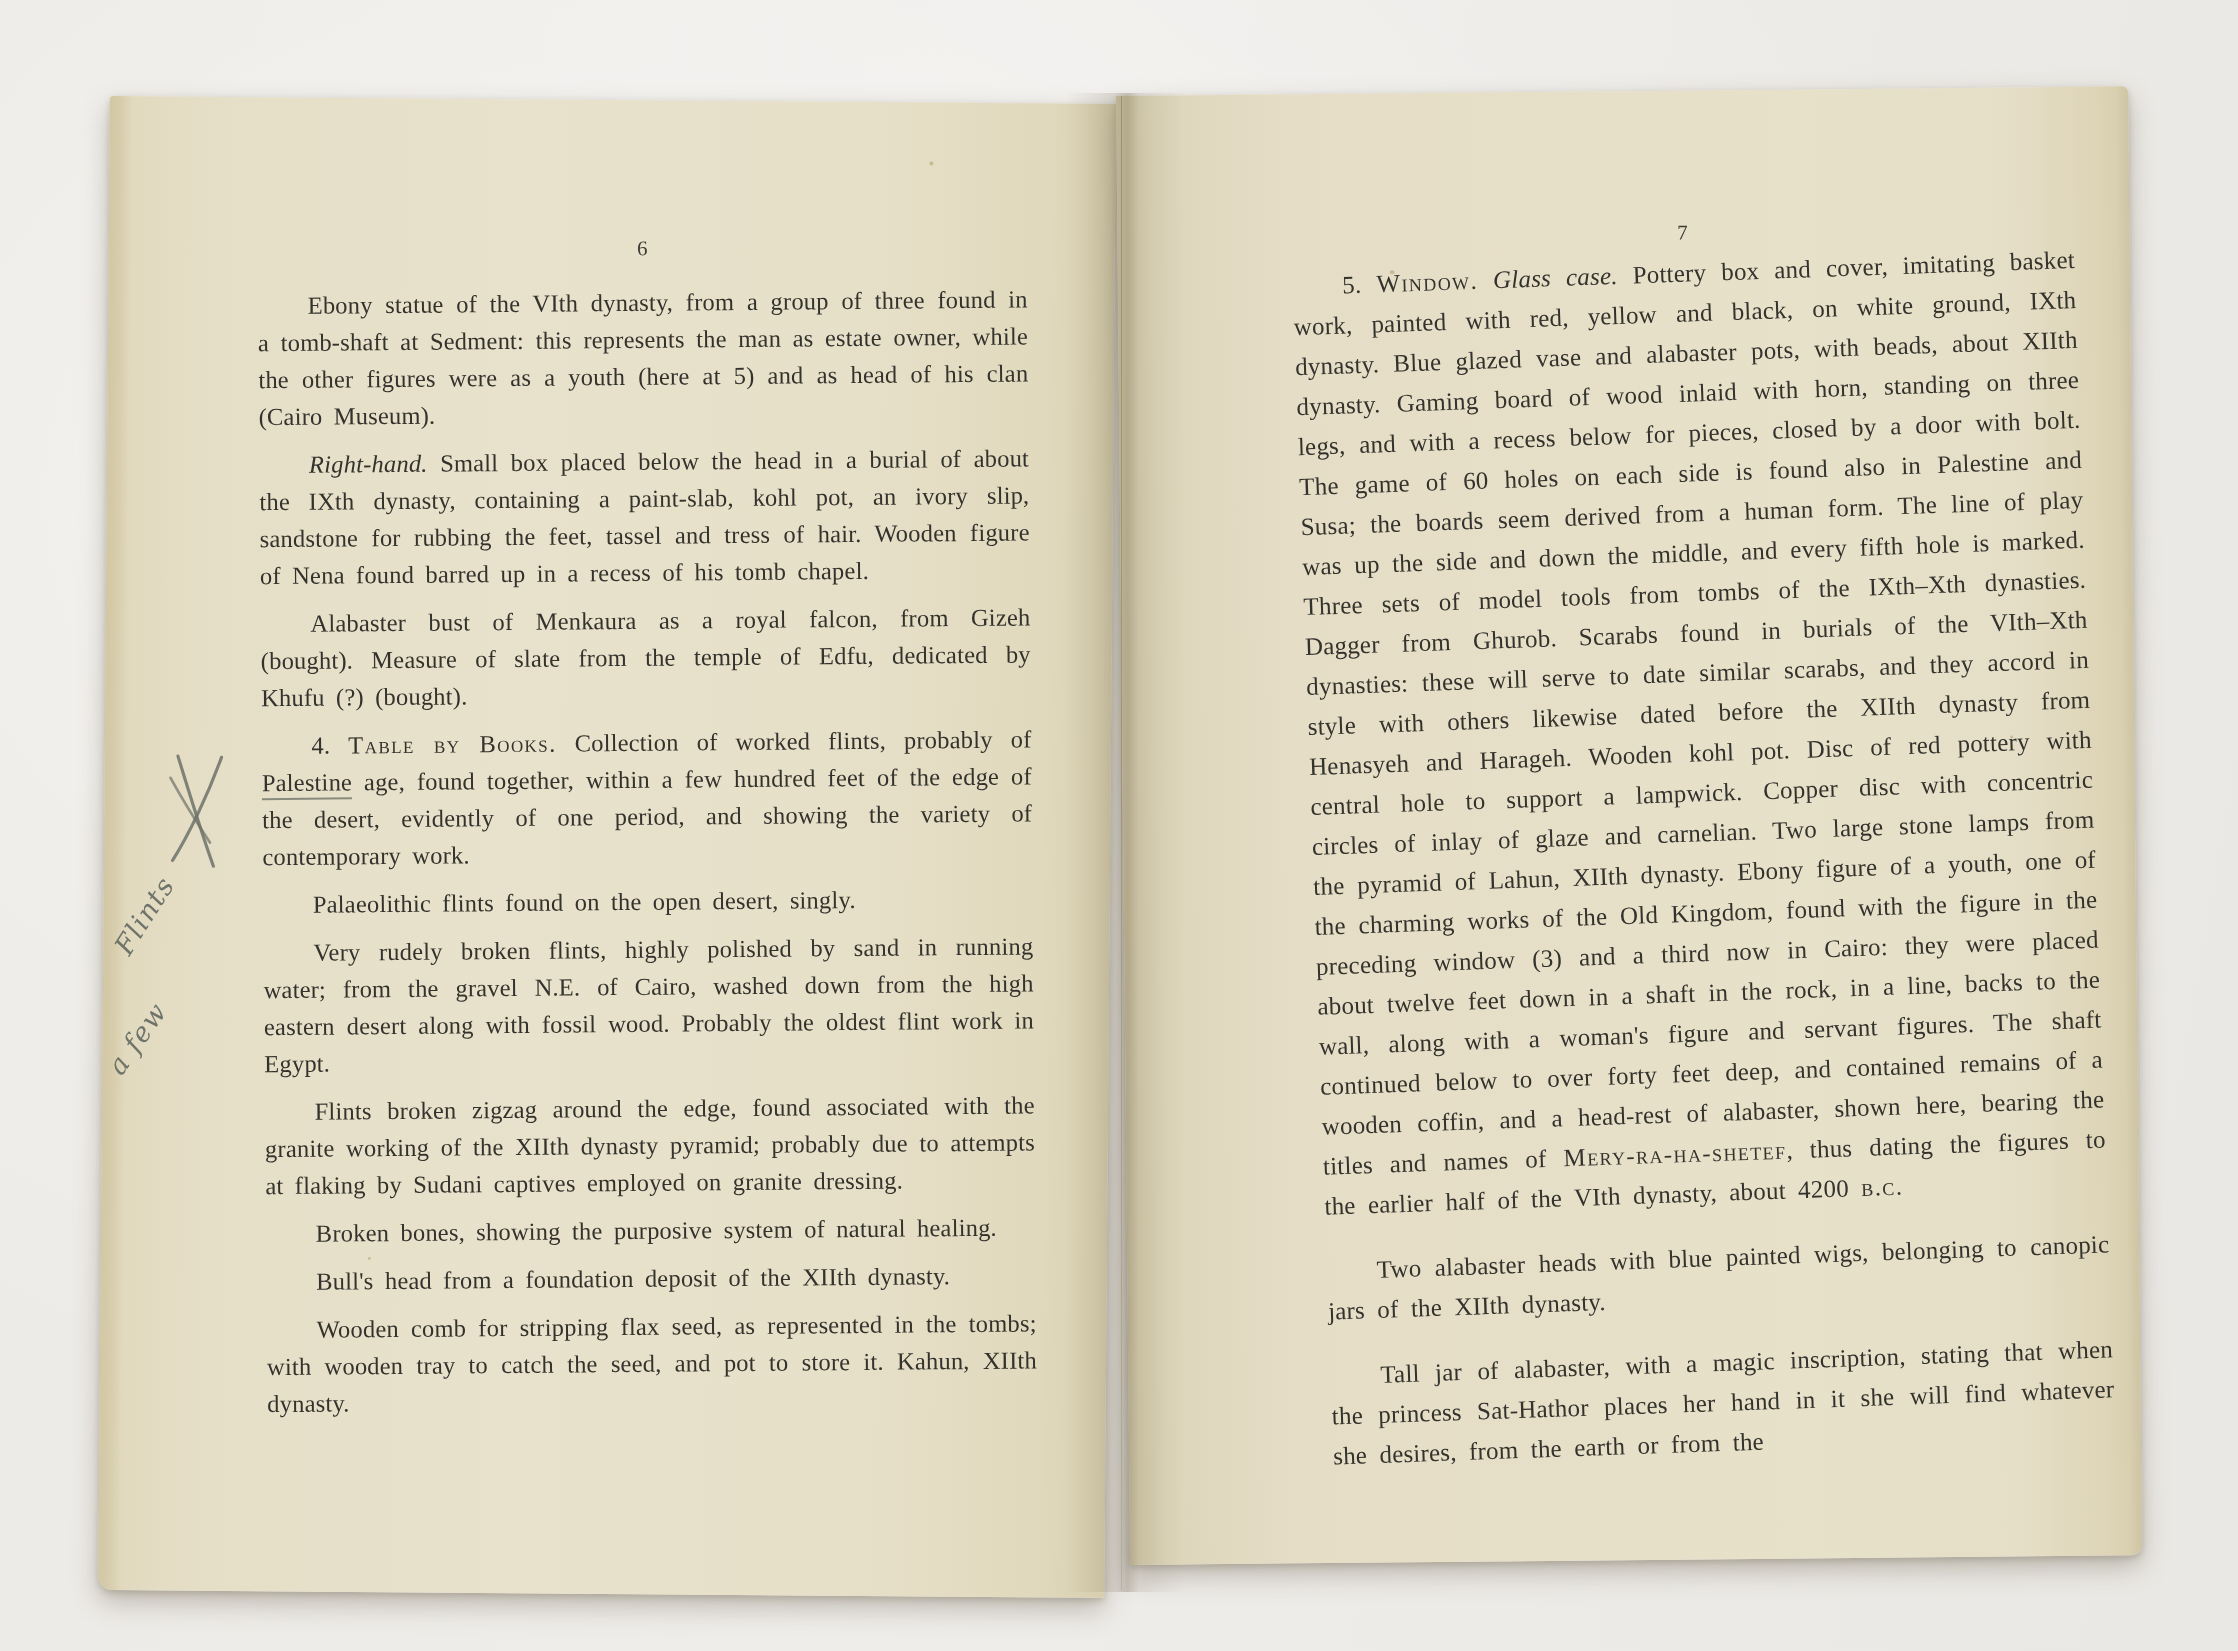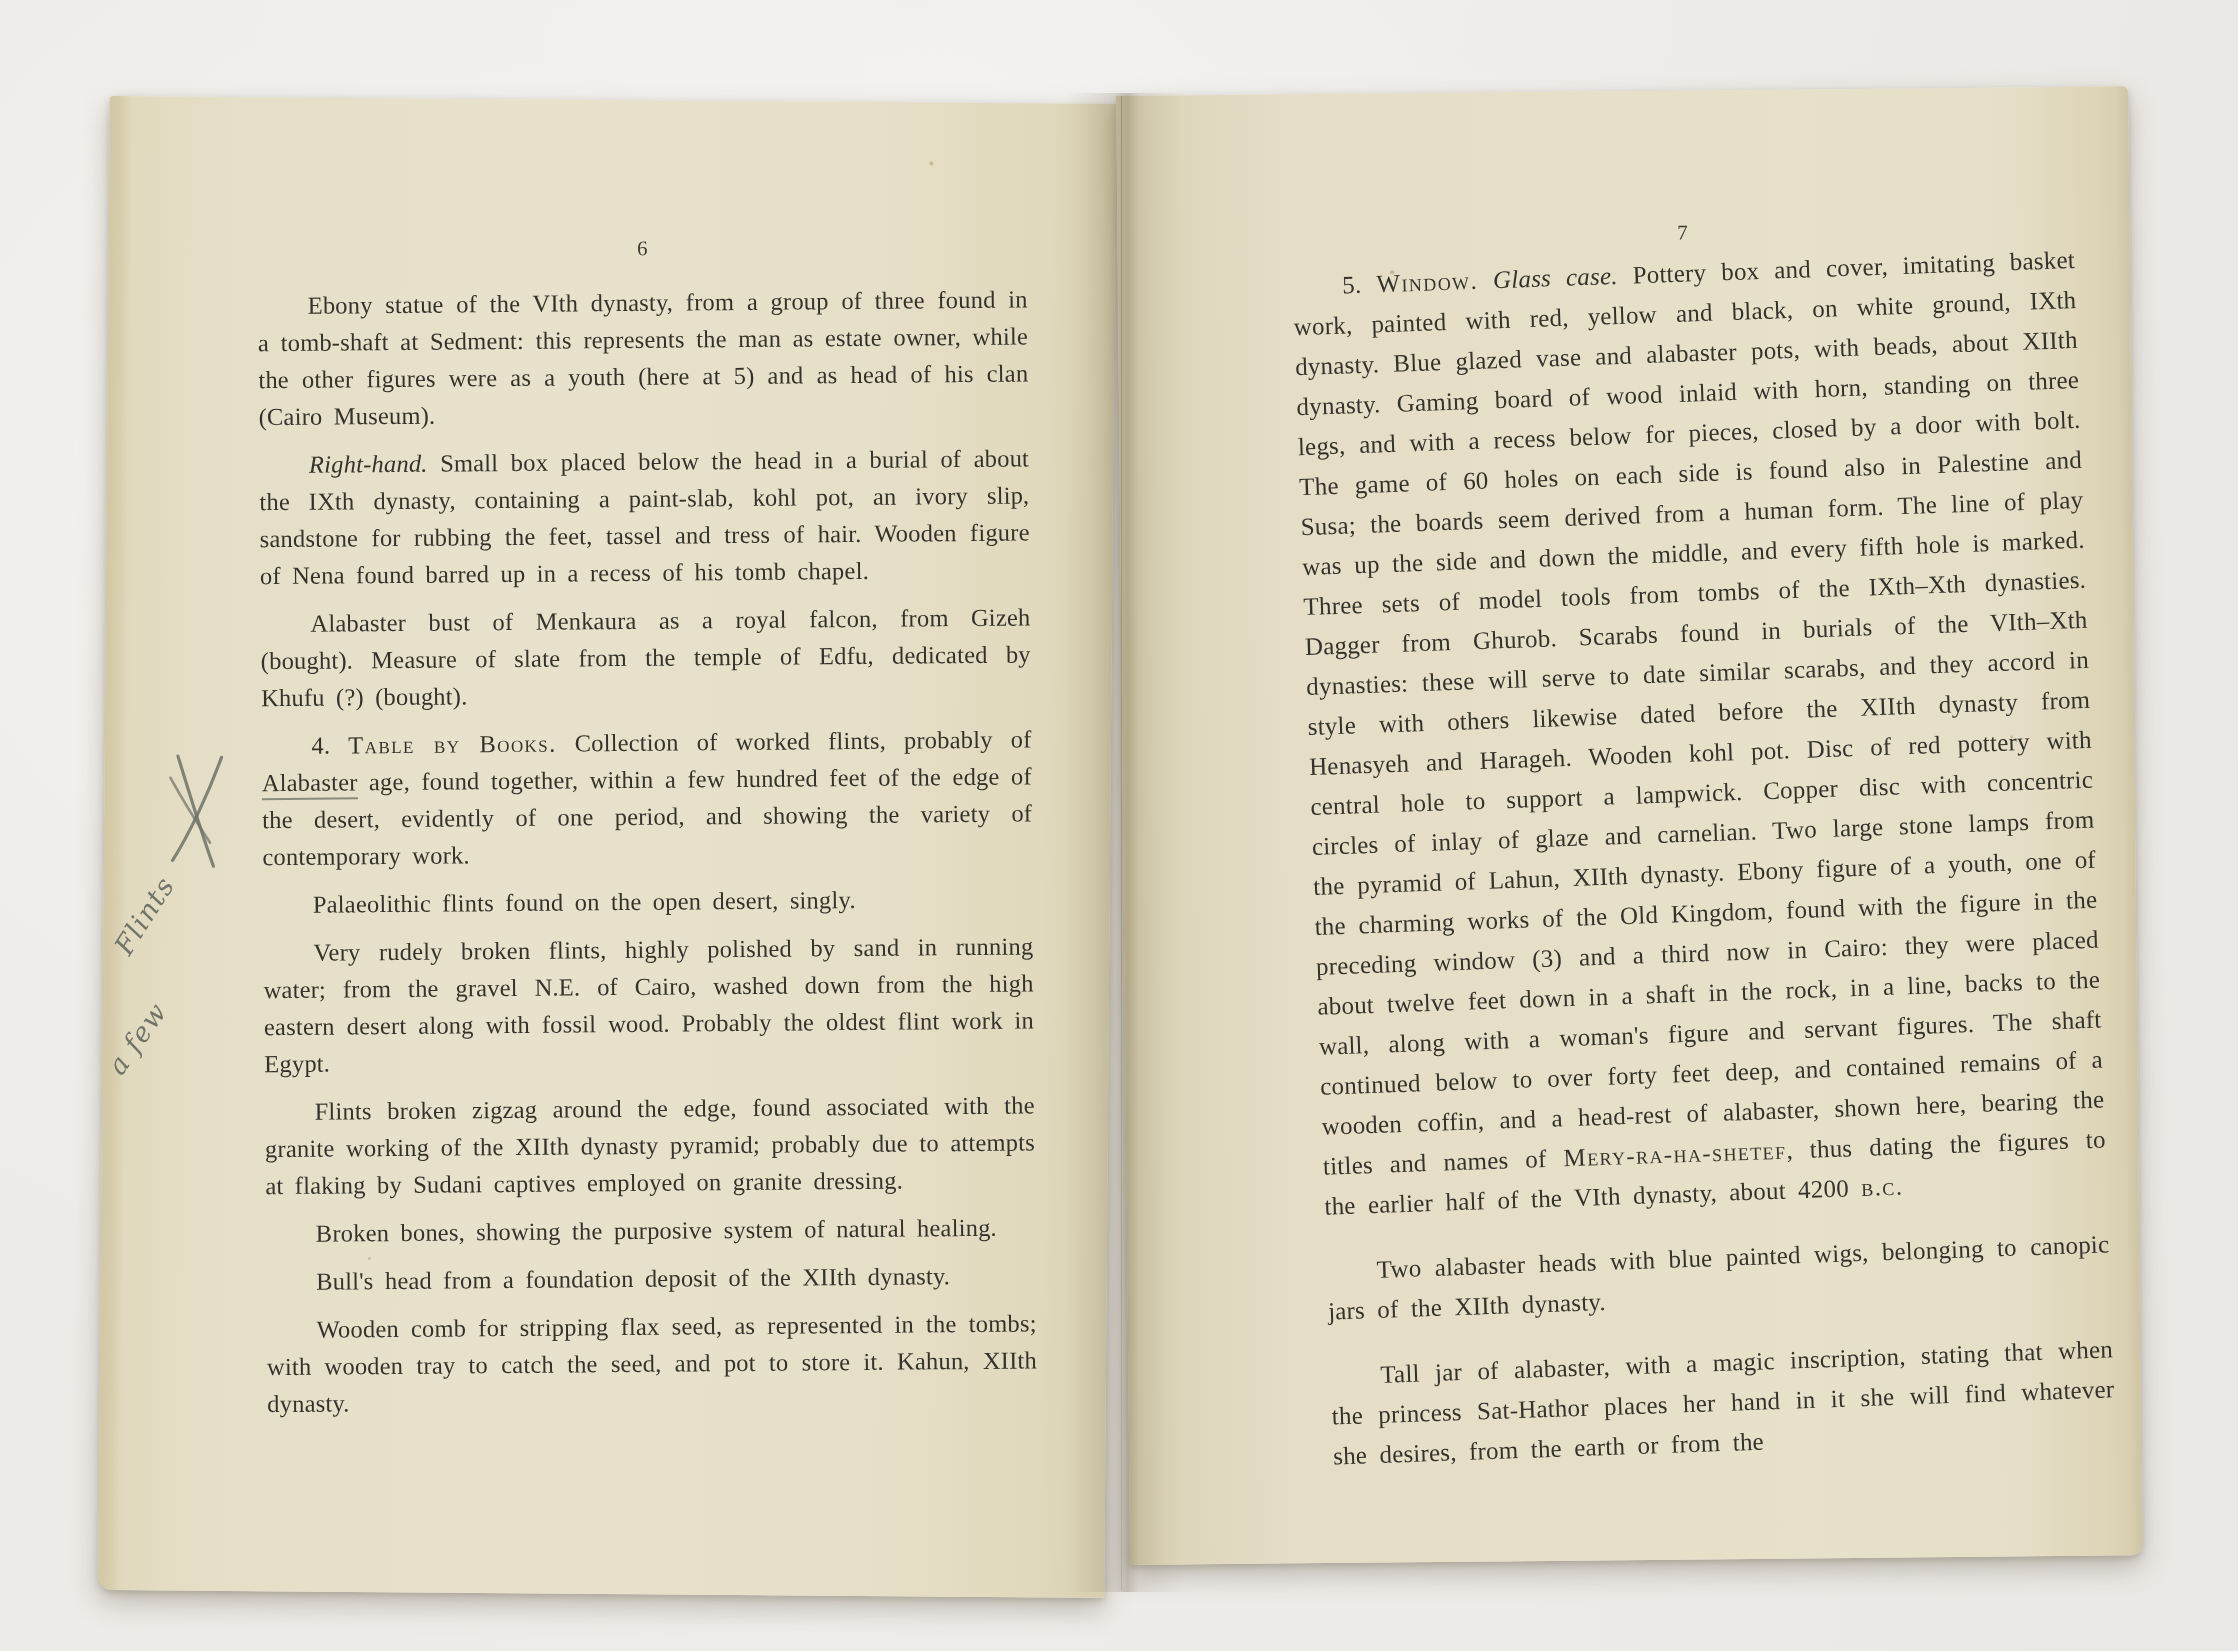--- a/index.html
+++ b/index.html
@@ -107,21 +107,21 @@
 <div class="scan-bg"></div>
 
 <div class="book">
 
   <div class="page page-left">
     <div class="pagenum pagenum-left">6</div>
     <div class="col col-left" id="left-paragraphs">
         <p><span>Ebony statue of the VIth dynasty, from a group of three found in a tomb-shaft at Sedment: this represents the man as estate owner, while the other figures were as a youth (here at 5) and as head of his clan (Cairo Museum).</span></p>
         <p><span class="seg-i">Right-hand.</span><span> Small box placed below the head in a burial of about the IXth dynasty, containing a paint-slab, kohl pot, an ivory slip, sandstone for rubbing the feet, tassel and tress of hair. Wooden figure of Nena found barred up in a recess of his tomb chapel.</span></p>
         <p><span>Alabaster bust of Menkaura as a royal falcon, from Gizeh (bought). Measure of slate from the temple of Edfu, dedicated by Khufu (?) (bought).</span></p>
-        <p><span>4. </span><span class="seg-sc">Table by Books.</span><span> Collection of worked flints, probably of </span><span class="seg-pu">Alabaster</span><span> age, found together, within a few hundred feet of the edge of the desert, evidently of one period, and showing the variety of contemporary work.</span></p>
+        <p><span>4. </span><span class="seg-sc">Table by Books.</span><span> Collection of worked flints, probably of </span><span class="seg-pu">Palestine</span><span> age, found together, within a few hundred feet of the edge of the desert, evidently of one period, and showing the variety of contemporary work.</span></p>
         <p><span>Palaeolithic flints found on the open desert, singly.</span></p>
         <p><span>Very rudely broken flints, highly polished by sand in running water; from the gravel N.E. of Cairo, washed down from the high eastern desert along with fossil wood. Probably the oldest flint work in Egypt.</span></p>
         <p><span>Flints broken zigzag around the edge, found associated with the granite working of the XIIth dynasty pyramid; probably due to attempts at flaking by Sudani captives employed on granite dressing.</span></p>
         <p><span>Broken bones, showing the purposive system of natural healing.</span></p>
         <p><span>Bull's head from a foundation deposit of the XIIth dynasty.</span></p>
         <p><span>Wooden comb for stripping flax seed, as represented in the tombs; with wooden tray to catch the seed, and pot to store it. Kahun, XIIth dynasty.</span></p>
       </div>
 
     <svg class="pencil-mark-svg" viewBox="0 0 132 260">
       <path d="M20,10 C 42,80 72,175 100,252" fill="none" stroke="#6d7268" stroke-width="7" stroke-linecap="round" opacity=".85"></path>

